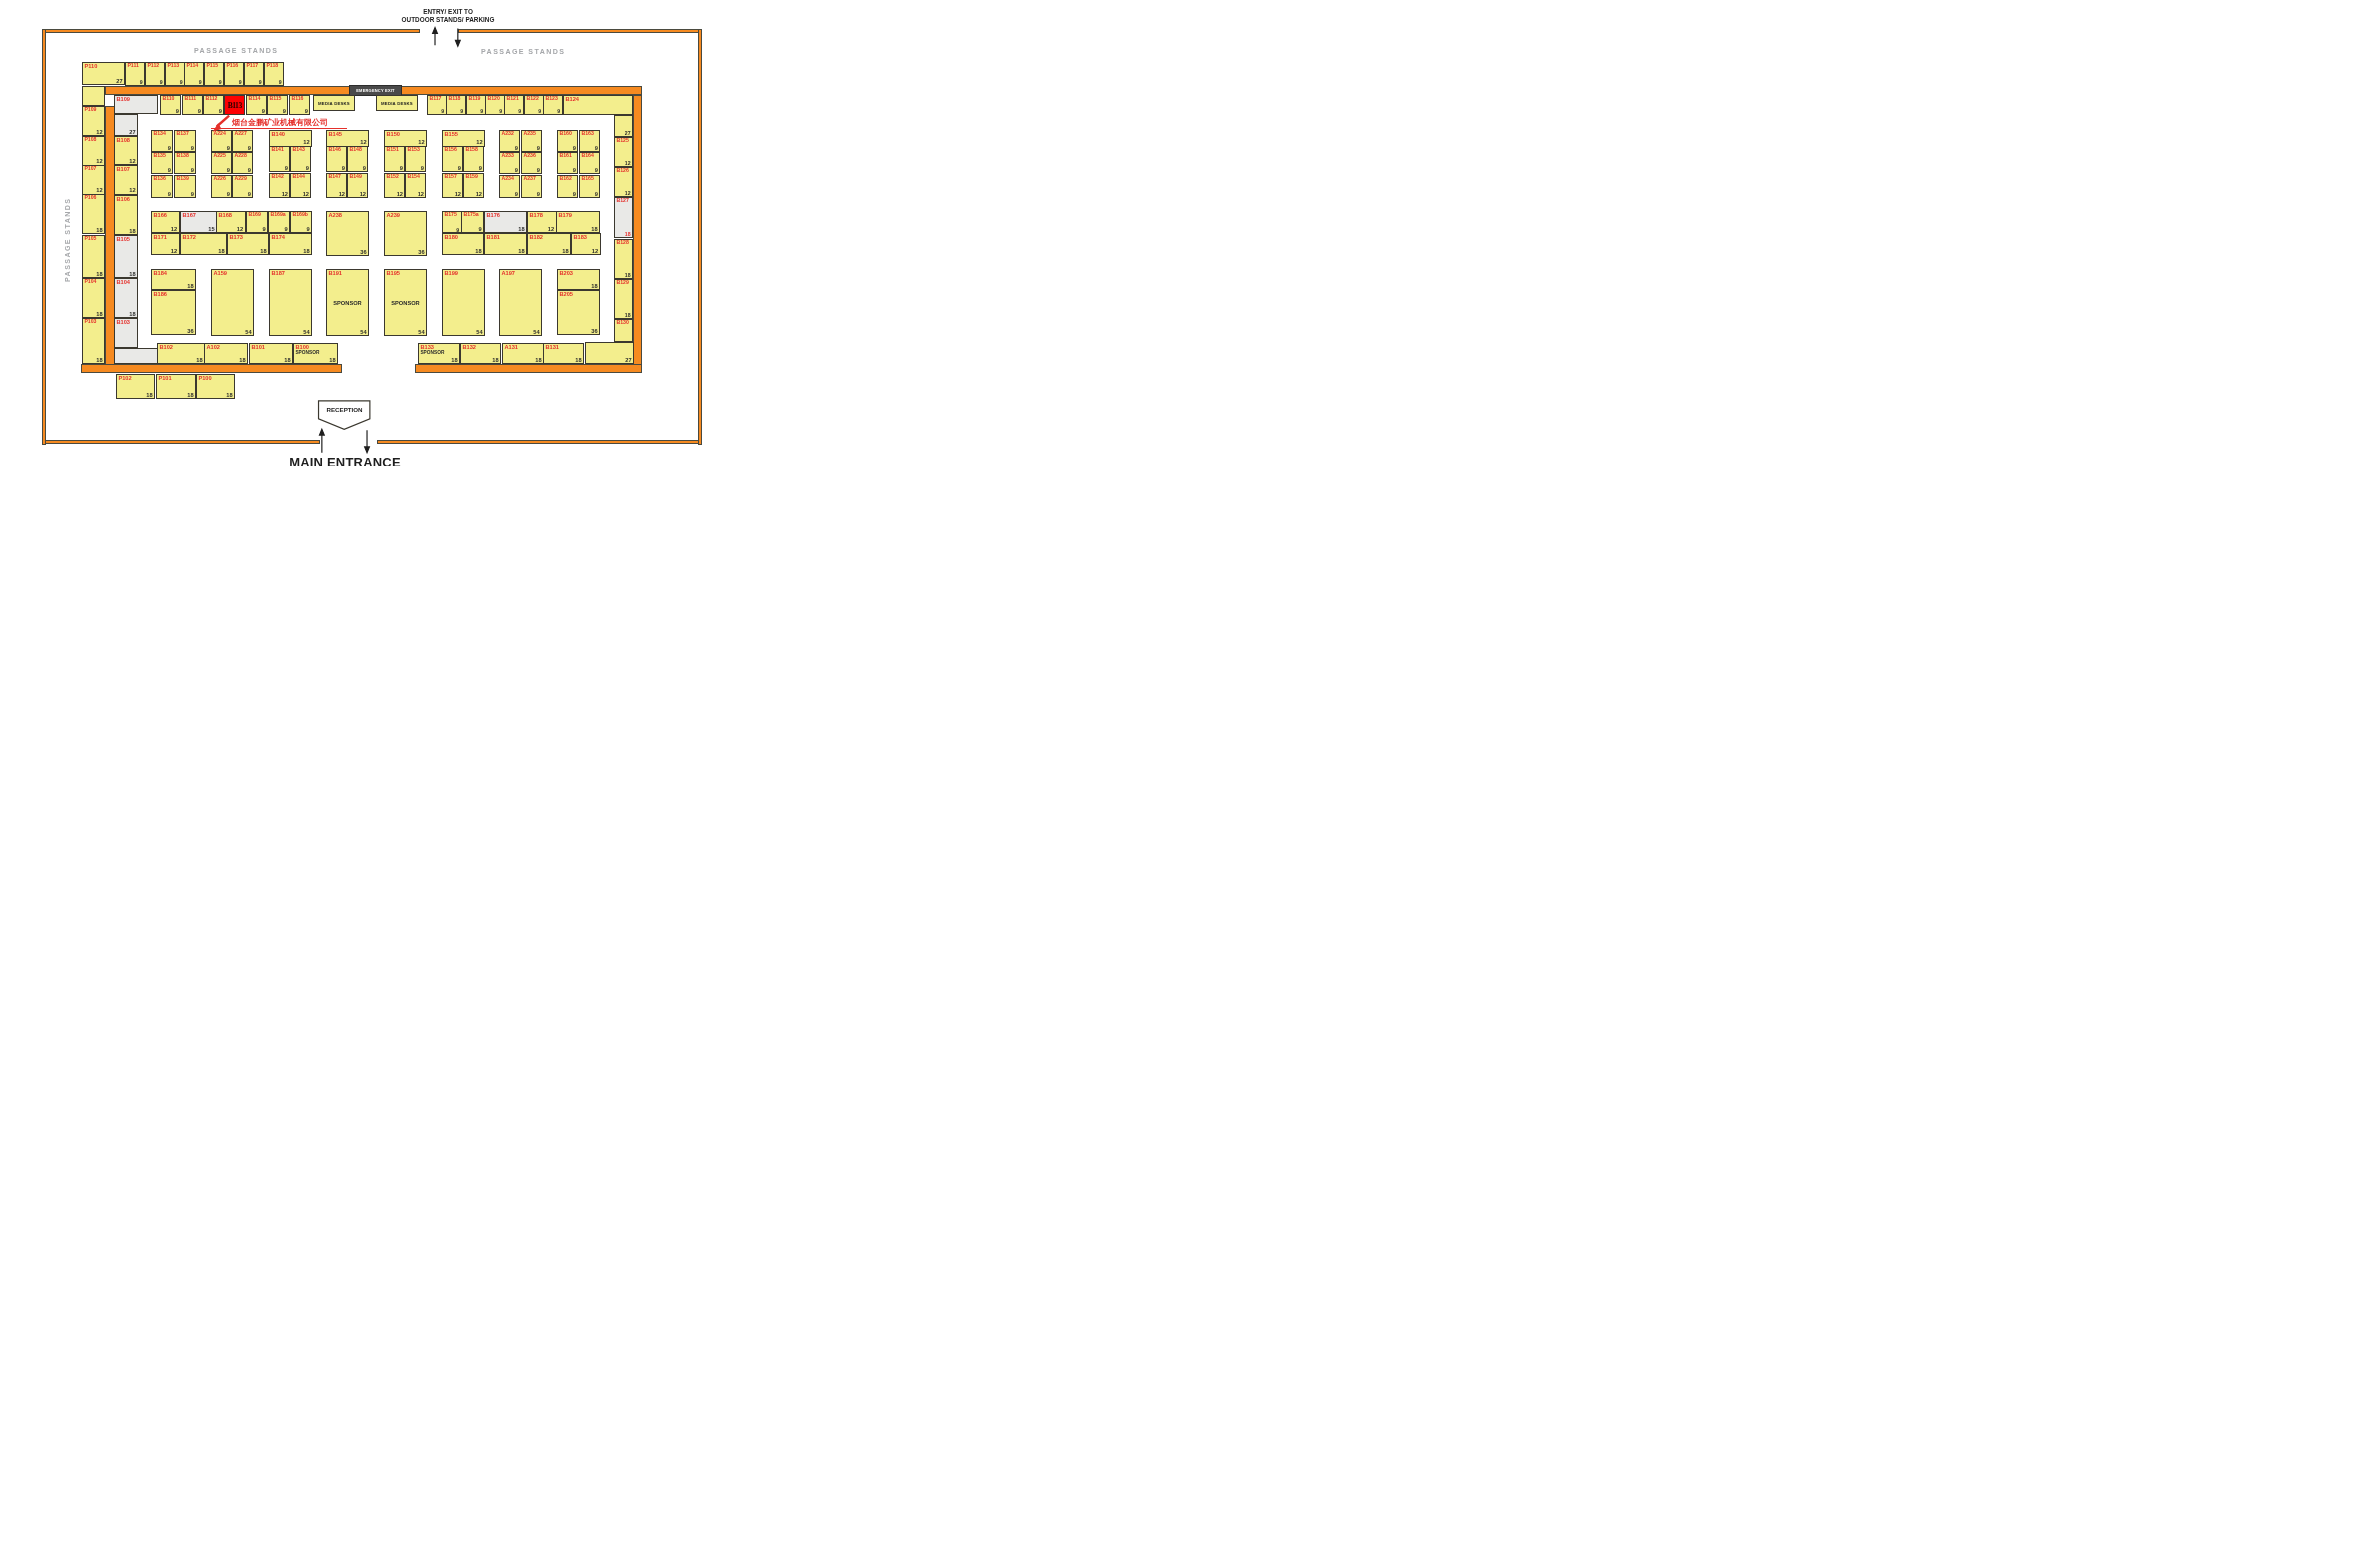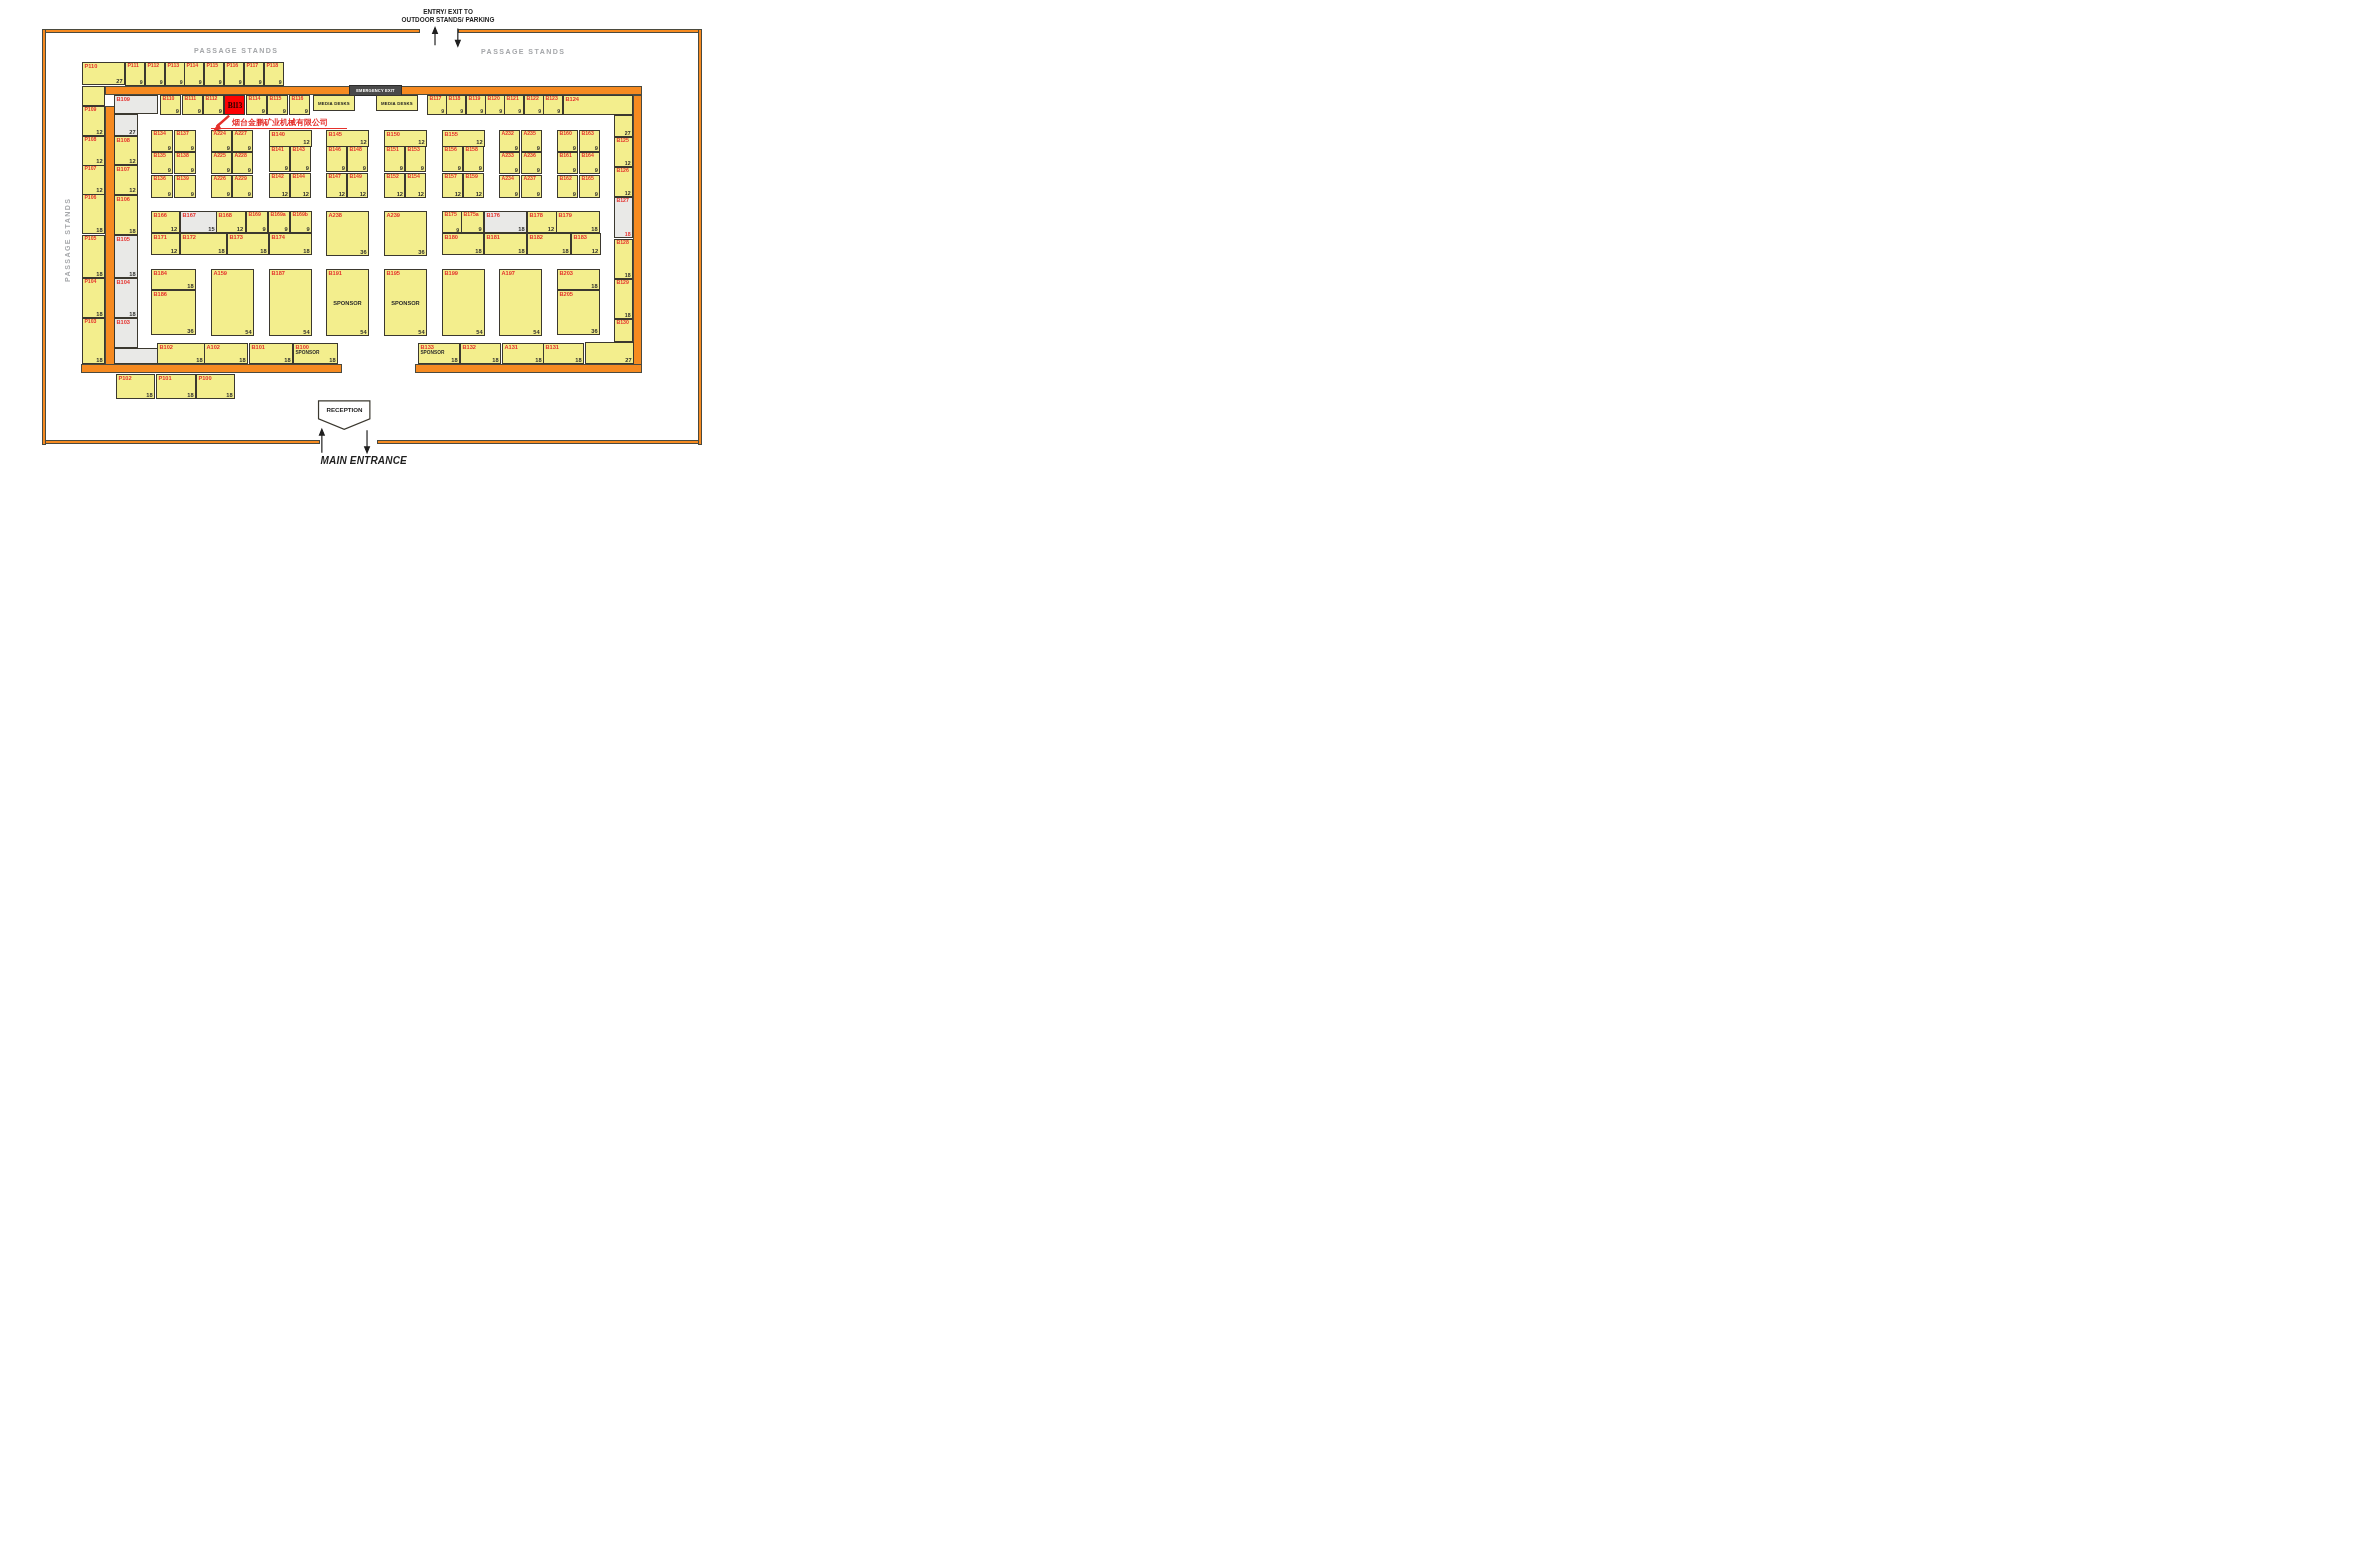--- a/index.html
+++ b/index.html
@@ -10,21 +10,21 @@
   .booth.red{background:#FD0002;}
   .booth .lb{position:absolute;top:0;left:1.4px;color:#E5302B;font-weight:bold;font-size:5.7px;line-height:1.15;white-space:nowrap;}
   .booth .nm{position:absolute;bottom:-0.5px;right:1.4px;color:#2D2D2B;font-weight:bold;font-size:5.7px;line-height:1.2;}
   .booth .sp-c{position:absolute;top:50%;left:0;width:100%;transform:translateY(-50%);text-align:center;color:#2D2D2B;font-weight:bold;font-size:5.7px;}
   .booth .sp-u{position:absolute;top:5.7px;left:1.4px;color:#2D2D2B;font-weight:bold;font-size:4.8px;}
   .booth.media-box .md{position:absolute;top:50%;left:0;width:100%;transform:translateY(-50%);text-align:center;color:#1E1E1E;font-weight:bold;font-size:4.3px;letter-spacing:0.2px;}
   .booth.red .serif{position:absolute;top:50%;left:0;width:100%;transform:translateY(-50%);text-align:center;font-family:"Liberation Serif",serif;font-size:7.6px;font-weight:bold;color:#260000;letter-spacing:-0.5px;}
   .txt{position:absolute;color:#1E1E1E;}
   .passage{color:#A6A8AB;font-weight:bold;font-size:7.1px;letter-spacing:1.4px;white-space:nowrap;}
   #entry-label{left:367px;top:7.6px;width:162px;text-align:center;font-weight:bold;font-size:6.4px;line-height:1.25;}
-  #main-entrance{left:283px;top:455px;width:124px;text-align:right;font-weight:bold;font-size:10px;letter-spacing:0.2px;font-style:italic;}
+  #main-entrance{left:283px;top:455px;width:124px;text-align:center;font-weight:bold;font-size:13px;letter-spacing:0.2px;}
   #reception-label{left:319px;top:406px;width:51px;text-align:center;font-weight:bold;font-size:6.2px;}
   #passage-left{left:30px;top:240px;transform:rotate(-90deg);transform-origin:center;width:76px;text-align:center;}
   #emergency{position:absolute;left:349px;top:85px;width:53px;height:10.5px;background:#4A4A4A;border:0.5px solid #2c2c2c;box-sizing:border-box;color:#fff;font-weight:bold;font-size:4px;text-align:center;line-height:9.5px;letter-spacing:0.2px;}
   #company{position:absolute;left:232px;top:117px;width:124px;color:#E5302B;font-size:8px;font-weight:bold;white-space:nowrap;}
   #company-underline{position:absolute;left:211px;top:128px;width:136px;height:1.4px;background:#E5302B;}
   svg.lines{position:absolute;left:0;top:0;pointer-events:none;}
 </style>
 </head>
 <body>
 

